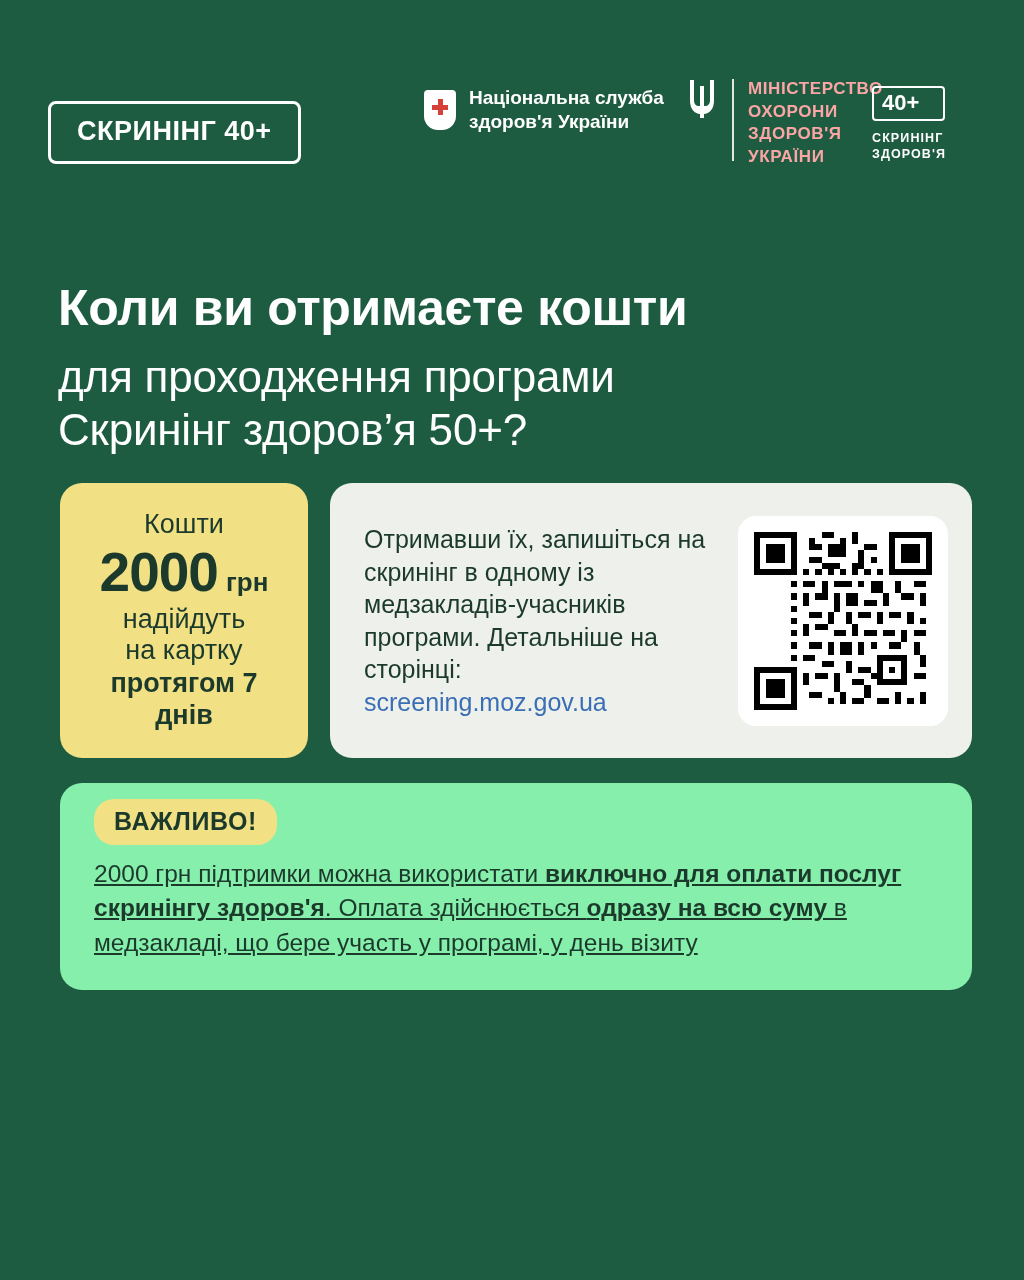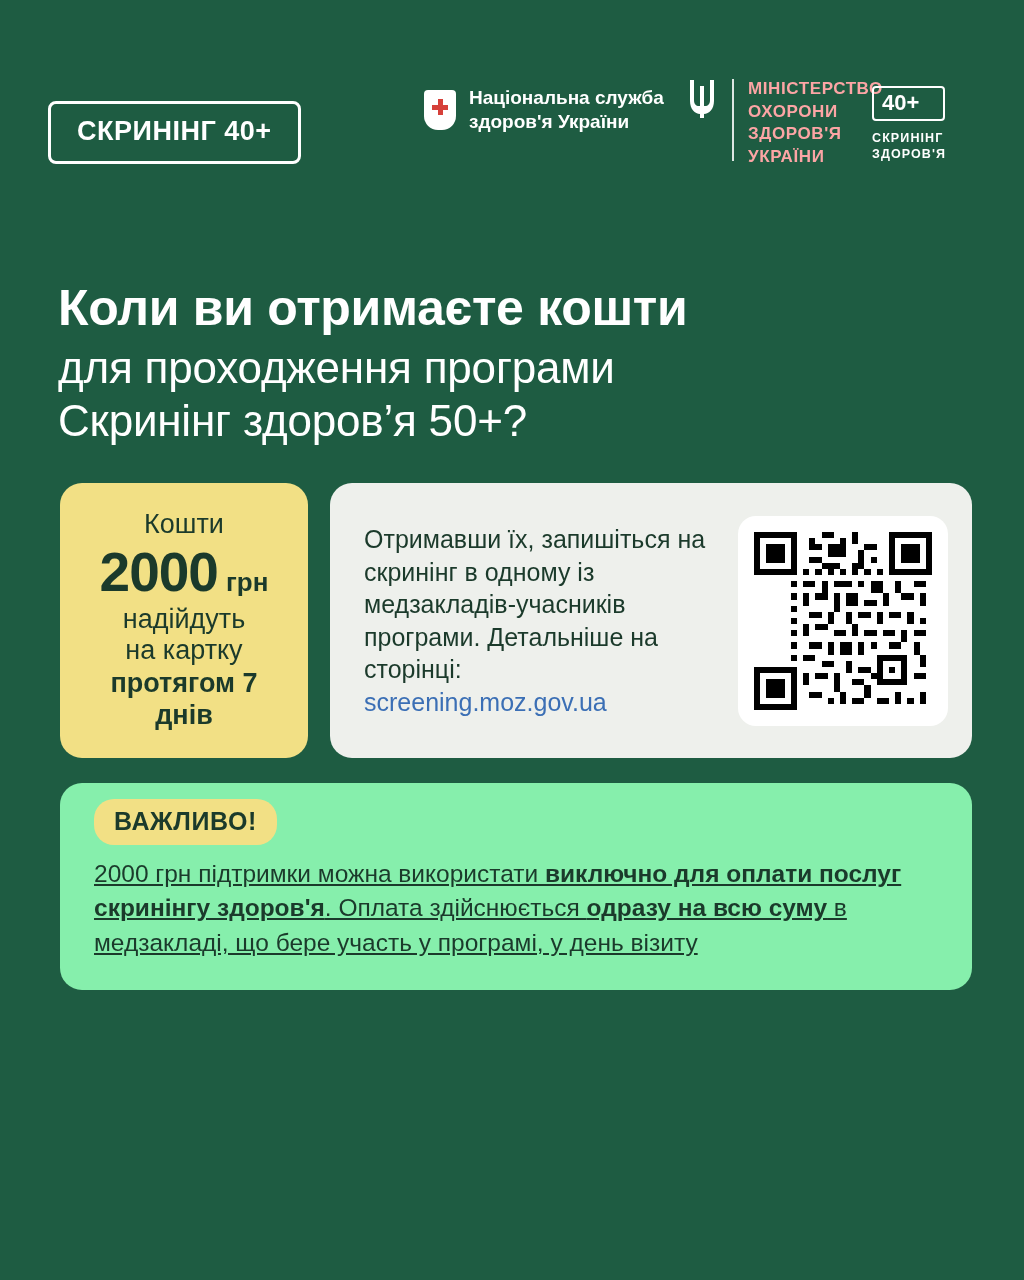--- a/index.html
+++ b/index.html
@@ -149,21 +149,21 @@
     line-height: 1.13;
     letter-spacing: -0.3px;
   }
   .headline .line2,
   .headline .line3 {
     font-size: 44px;
     font-weight: 400;
     line-height: 1.22;
     letter-spacing: -0.2px;
   }
-  .headline .line2 { margin-top: 4px; }
+  .headline .line2 { margin-top: 13px; }
 
   
   .mid-row {
     position: absolute;
     left: 60px;
     top: 483px;
     width: 912px;
     height: 275px;
     display: flex;
     gap: 22px;

